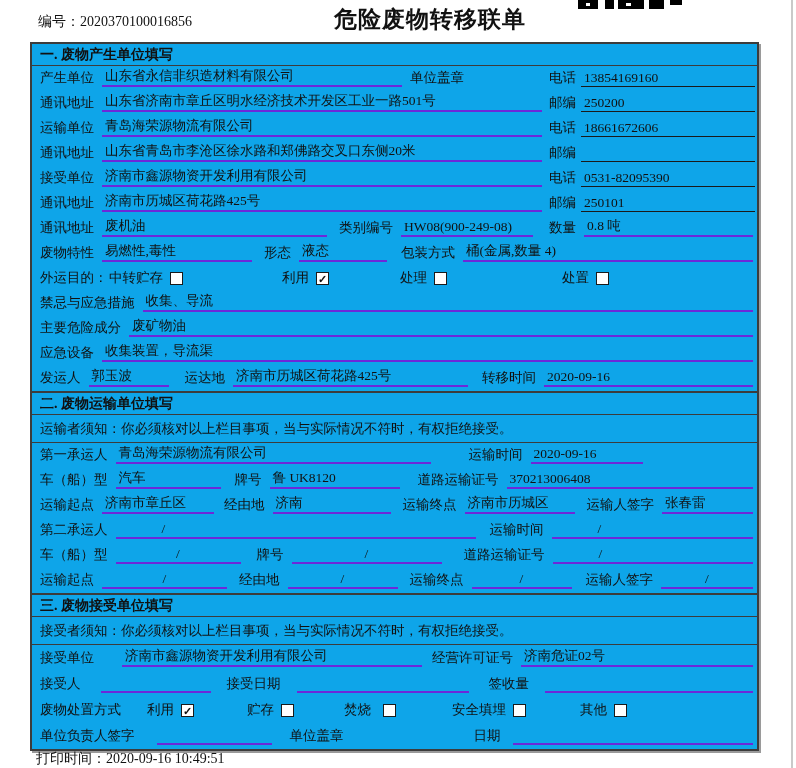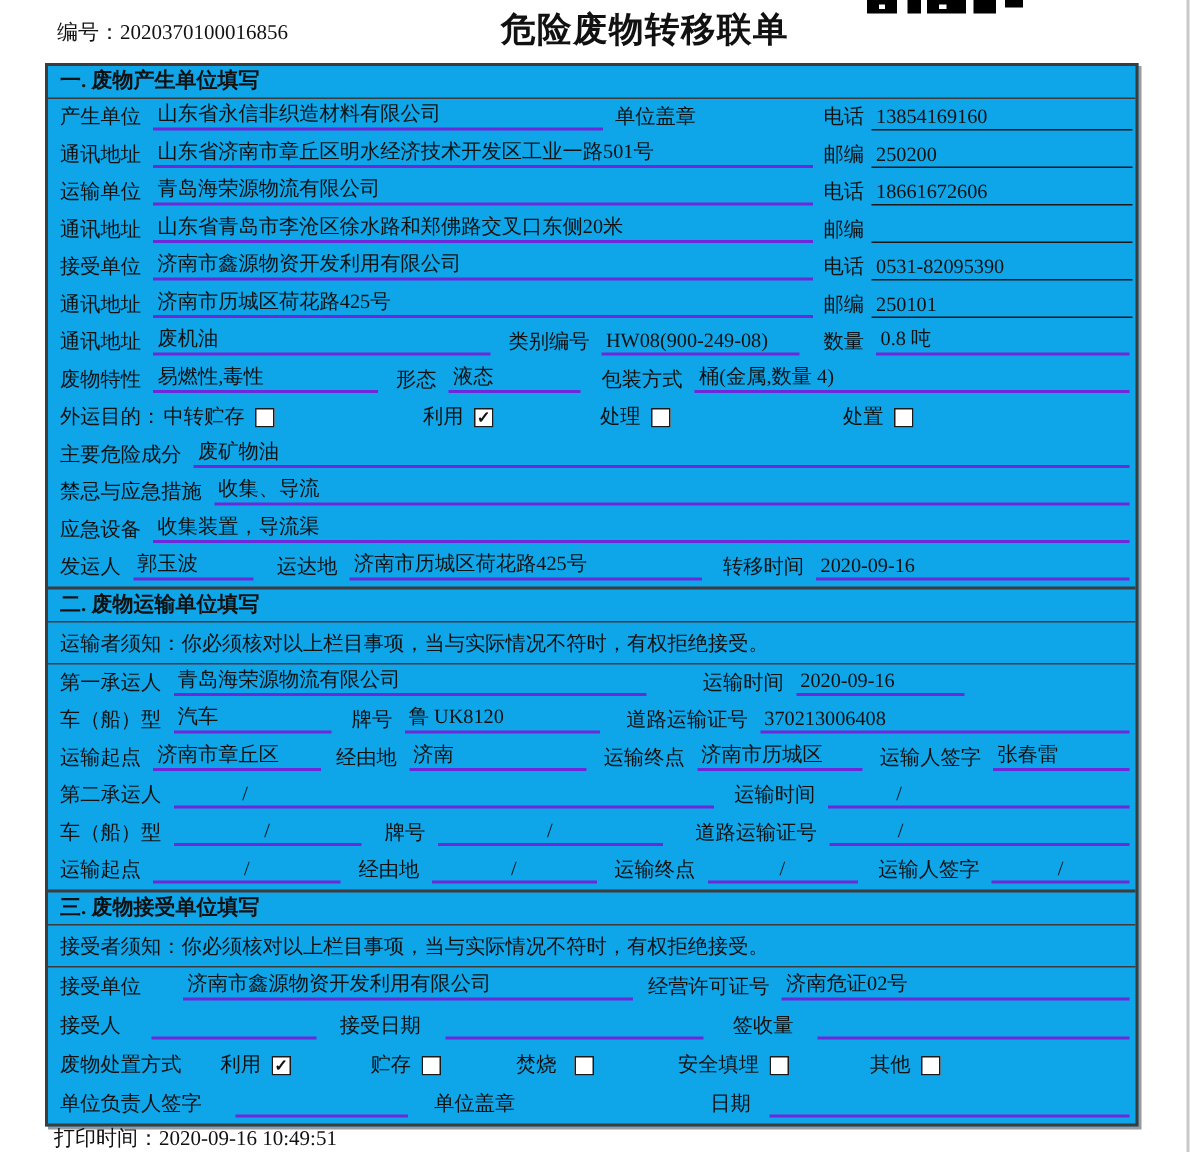--- a/index.html
+++ b/index.html
@@ -160,27 +160,27 @@
         <span>处理</span>
         <span class="cb"></span>
       </span>
       <span class="opt" style="left:530px;">
         <span>处置</span>
         <span class="cb"></span>
       </span>
     </div>
 
     <div class="row">
+      <span class="lbl">禁忌与应急措施</span>
+      <span class="u grow">收集、导流</span>
+    </div>
+
+    <div class="row">
       <span class="lbl">主要危险成分</span>
       <span class="u grow">废矿物油</span>
-    </div>
-
-    <div class="row">
-      <span class="lbl">禁忌与应急措施</span>
-      <span class="u grow">收集、导流</span>
     </div>
 
     <div class="row">
       <span class="lbl">应急设备</span>
       <span class="u grow">收集装置，导流渠</span>
     </div>
 
     <div class="row">
       <span class="lbl">发运人</span>
       <span class="u" style="width:80px;">郭玉波</span>

